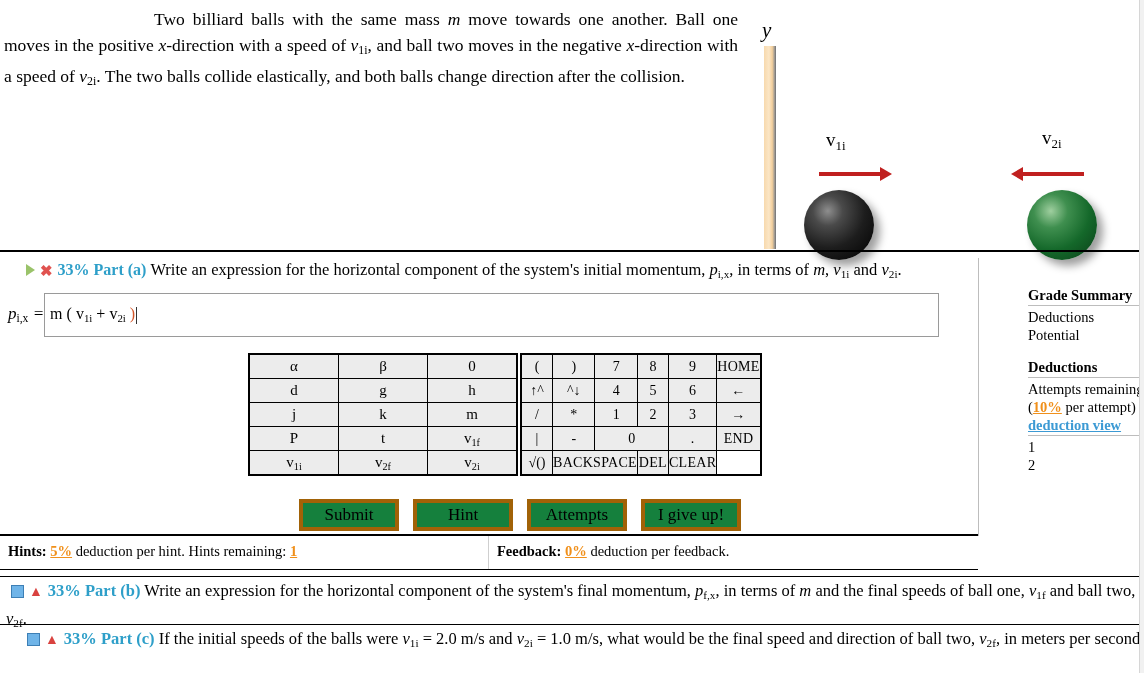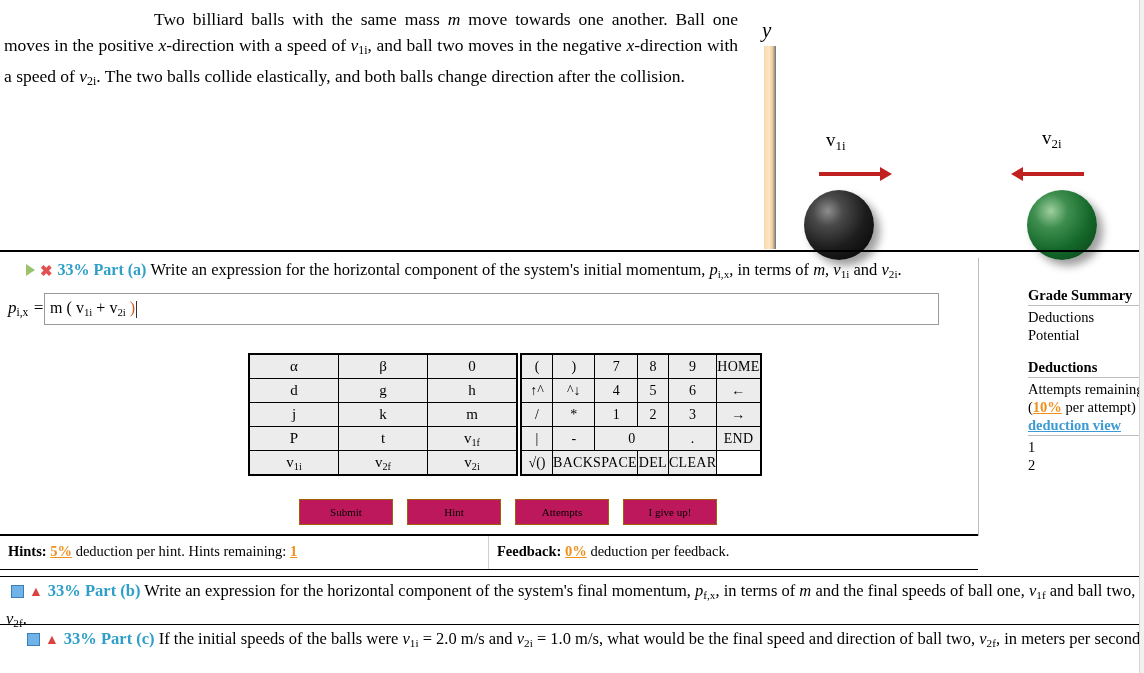--- a/index.html
+++ b/index.html
@@ -56,21 +56,21 @@
      vertical-align:middle;margin:0 5px 2px 4px;}
   .x-icon{display:inline-block;color:#e0524f;font-weight:bold;font-size:15px;margin-right:5px;vertical-align:middle;}
   .sq-icon{display:inline-block;width:11px;height:11px;background:#6fb4e8;border:1px solid #3d7fb5;
      vertical-align:middle;margin:0 5px 2px 5px;}
   .warn-icon{display:inline-block;color:#d9423f;font-size:14px;margin-right:5px;vertical-align:middle;}
 
   
   #answer-row{position:absolute;left:8px;top:293px;display:flex;align-items:center;}
   #answer-lbl{font-size:17px;font-style:italic;}
   #answer-input{
-    width:895px;height:32px;border:1px solid #9a9a9a;background:#fff;
+    width:895px;height:44px;border:1px solid #9a9a9a;background:#fff;
     font-family:"Liberation Serif",serif;font-size:16px;
     padding:4px 5px;box-sizing:border-box;display:flex;align-items:center;
   }
   .caret{display:inline-block;width:1px;height:17px;background:#333;margin-left:1px;}
   .paren-hl{color:#d4562a;}
 
   
   #keypad{position:absolute;left:248px;top:353px;display:flex;}
   table.kp{border-collapse:collapse;border:2px solid #000;table-layout:fixed;}
   table.kp td{
@@ -83,22 +83,22 @@
   #kp-right td{width:30px;font-size:14px;}
   td.dim{background:#c8c8c8;color:#a8a8a8;}
   td.op{color:#6f6fa8;}
   td.small{font-size:10px;letter-spacing:.3px;}
   td.bs{width:92px;font-size:11px;}
   td.home{width:62px;font-size:11px;}
 
   
   #btnrow{position:absolute;left:299px;top:499px;display:flex;gap:14px;}
   .btn{
-    width:92px;height:24px;border:1px solid #a16207;background:#be185d;
-    font-family:"Liberation Serif",serif;font-size:11px;
+    width:92px;height:24px;border:4px solid #a16207;background:#15803d;
+    font-family:"Liberation Serif",serif;font-size:17px;
     display:flex;align-items:center;justify-content:center;cursor:pointer;
   }
 
   
   #hintbar{position:absolute;left:0;top:534px;width:978px;height:33px;
      border-top:2px solid #000;border-bottom:1px solid #000;display:flex;justify-content:space-between;}
   #hints-cell{flex:0 0 489px;border-right:1px solid #cfcfcf;padding:7px 0 0 8px;box-sizing:border-box;font-size:14.5px;}
   #fb-cell{flex:1;padding:7px 0 0 8px;box-sizing:border-box;font-size:14.5px;}
   .ul-orange{color:#f0901b;font-weight:bold;text-decoration:underline;}
   b.lbl{font-weight:bold;}

